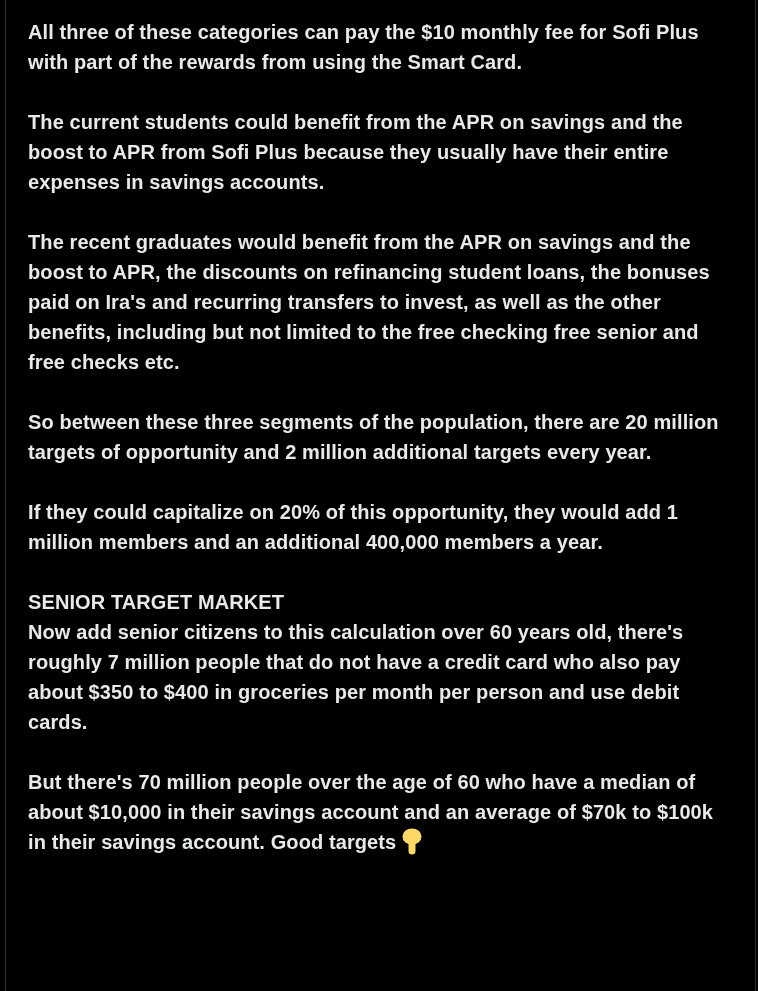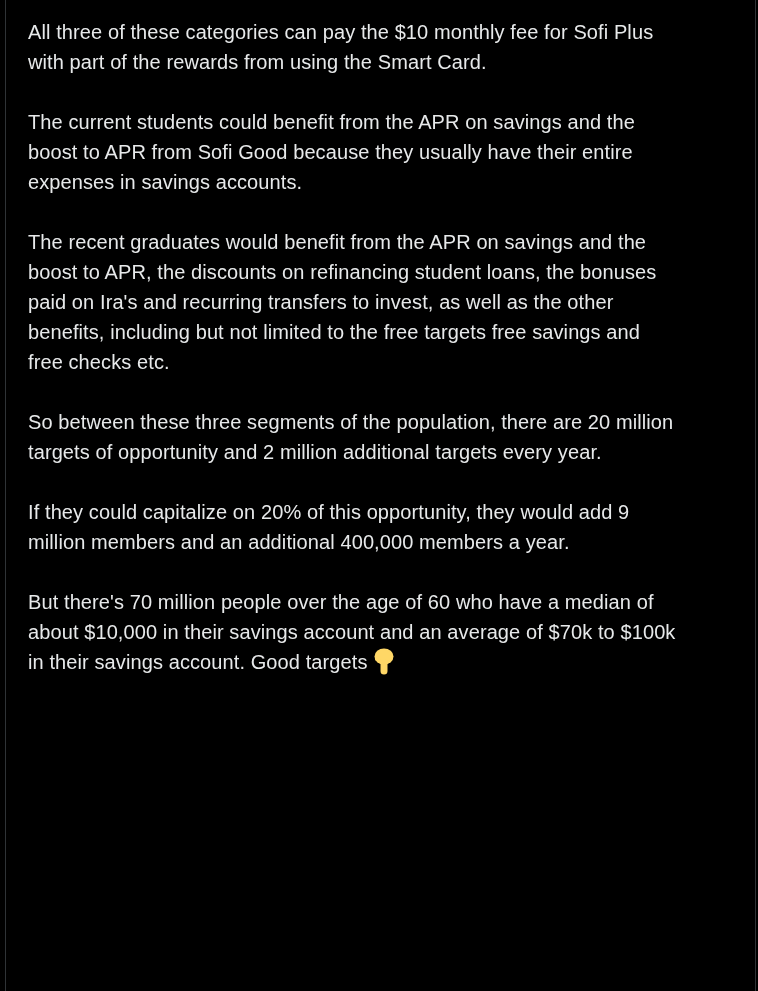--- a/index.html
+++ b/index.html
@@ -11,20 +11,21 @@
     overflow: hidden;
   }
   .column {
     box-sizing: border-box;
     margin-left: 5px;
     width: 751px;
     min-height: 991px;
     border-left: 1px solid #2f3336;
     border-right: 1px solid #2f3336;
     padding: 17px 14px 0 22px;
+    font-weight: bold;
   }
   .post-text {
     font-family: "Liberation Sans", sans-serif;
     font-size: 20px;
     line-height: 30px;
     color: #e7e9ea;
     letter-spacing: 0.1px;
   }
   .post-text p {
     margin: 0 0 30px 0;
@@ -37,31 +38,36 @@
   }
 </style>
 </head>
 <body>
 
 <div class="column">
   <div class="post-text">
     <p>All three of these categories can pay the $10 monthly fee for Sofi Plus
 with part of the rewards from using the Smart Card.</p>
     <p>The current students could benefit from the APR on savings and the
-boost to APR from Sofi Good because they usually have their entire
+boost to APR from Sofi Plus because they usually have their entire
 expenses in savings accounts.</p>
     <p>The recent graduates would benefit from the APR on savings and the
 boost to APR, the discounts on refinancing student loans, the bonuses
 paid on Ira's and recurring transfers to invest, as well as the other
-benefits, including but not limited to the free targets free savings and
+benefits, including but not limited to the free checking free senior and
 free checks etc.</p>
     <p>So between these three segments of the population, there are 20 million
 targets of opportunity and 2 million additional targets every year.</p>
-    <p>If they could capitalize on 20% of this opportunity, they would add 9
+    <p>If they could capitalize on 20% of this opportunity, they would add 1
 million members and an additional 400,000 members a year.</p>
+    <p>SENIOR TARGET MARKET
+Now add senior citizens to this calculation over 60 years old, there's
+roughly 7 million people that do not have a credit card who also pay
+about $350 to $400 in groceries per month per person and use debit
+cards.</p>
     <p><span>But there's 70 million people over the age of 60 who have a median of
 about $10,000 in their savings account and an average of $70k to $100k
 in their savings account. Good targets</span><span class="emoji"><svg width="22" height="27" viewBox="0 0 22 27" aria-hidden="true">
             <ellipse cx="11" cy="8.5" rx="9.5" ry="8" fill="#ffd766"></ellipse>
             <rect x="7.5" y="11" width="7" height="15.5" rx="3.5" fill="#ffd766"></rect>
             <rect x="2" y="8" width="6" height="5" rx="2.5" fill="#ffd766"></rect>
           </svg></span></p>
 
   </div>
 </div>

